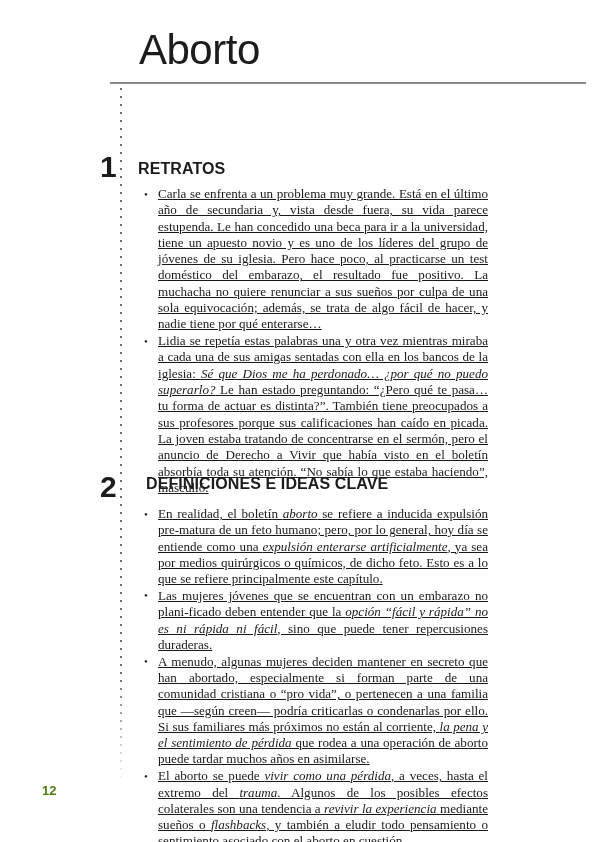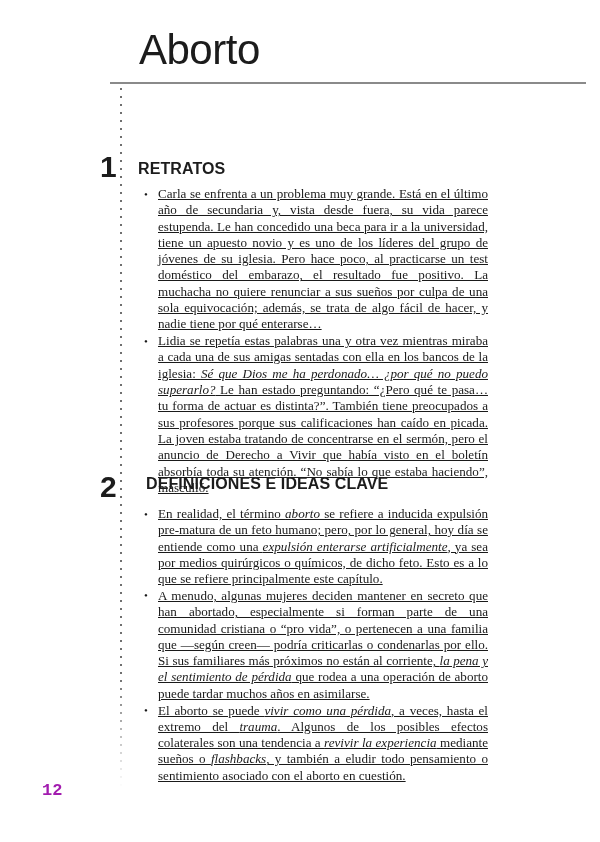--- a/index.html
+++ b/index.html
@@ -148,25 +148,25 @@
   #section-2 { top: 470px; }
   #section-2 .section-num { top: 2px; }
   #section-2 .section-head { top: 4px; margin-left: 8px; }
   #section-2 .bullets { top: 36px; }
 
   
   .folio {
     position: absolute;
     left: 42px;
     top: 783px;
-    font-family: Liberation Mono, monospace;
+    font-family: Liberation Sans, sans-serif;
     font-weight: 700;
-    font-size: 17px;
+    font-size: 13px;
     line-height: 16px;
-    color: #a21caf;
+    color: #4d7c0f;
   }
 </style>
 </head>
 <body>
 
 <div class="page">
 
   <div class="title-block">
     <h1 class="chapter-title">Aborto</h1>
   </div>
@@ -181,21 +181,22 @@
     <ul class="bullets">
         <li><span>Carla se enfrenta a un problema muy grande. Está en el último año de secundaria y, vista desde fuera, su vida parece estupenda. Le han concedido una beca para ir a la universidad, tiene un apuesto novio y es uno de los líderes del grupo de jóvenes de su iglesia. Pero hace poco, al practicarse un test doméstico del embarazo, el resultado fue positivo. La muchacha no quiere renunciar a sus sueños por culpa de una sola equivocación; además, se trata de algo fácil de hacer, y nadie tiene por qué enterarse…</span></li>
         <li><span>Lidia se repetía estas palabras una y otra vez mientras miraba a cada una de sus amigas sentadas con ella en los bancos de la iglesia: </span><em>Sé que Dios me ha perdonado… ¿por qué no puedo superarlo?</em><span> Le han estado preguntando: “¿Pero qué te pasa… tu forma de actuar es distinta?”. También tiene preocupados a sus profesores porque sus calificaciones han caído en picada. La joven estaba tratando de concentrarse en el sermón, pero el anuncio de Derecho a Vivir que había visto en el boletín absorbía toda su atención. “No sabía lo que estaba haciendo”, masculló.</span></li>
       </ul>
   </div>
 
   <div class="section" id="section-2">
     <div class="section-num">2</div>
     <div class="section-head">DEFINICIONES E IDEAS CLAVE</div>
     <ul class="bullets">
-        <li><span>En realidad, el término </span><em>aborto</em><span> se refiere a inducida expulsión pre-matura de un feto humano; pero, por lo general, hoy día se entiende como una </span><em>expulsión enterarse artificialmente</em><span>, ya sea por medios quirúrgicos o químicos, de dicho feto. Esto es a lo que se refiere principalmente este capítulo.</span></li>
+        <li><span>En realidad, el boletín </span><em>aborto</em><span> se refiere a inducida expulsión pre-matura de un feto humano; pero, por lo general, hoy día se entiende como una </span><em>expulsión enterarse artificialmente</em><span>, ya sea por medios quirúrgicos o químicos, de dicho feto. Esto es a lo que se refiere principalmente este capítulo.</span></li>
+        <li><span>Las mujeres jóvenes que se encuentran con un embarazo no plani-ficado deben entender que la </span><em>opción “fácil y rápida” no es ni rápida ni fácil</em><span>, sino que puede tener repercusiones duraderas.</span></li>
         <li><span>A menudo, algunas mujeres deciden mantener en secreto que han abortado, especialmente si forman parte de una comunidad cristiana o “pro vida”, o pertenecen a una familia que —según creen— podría criticarlas o condenarlas por ello. Si sus familiares más próximos no están al corriente, </span><em>la pena y el sentimiento de pérdida</em><span> que rodea a una operación de aborto puede tardar muchos años en asimilarse.</span></li>
         <li><span>El aborto se puede </span><em>vivir como una pérdida</em><span>, a veces, hasta el extremo del </span><em>trauma</em><span>. Algunos de los posibles efectos colaterales son una tendencia a </span><em>revivir la experiencia</em><span> mediante sueños o </span><em>flashbacks</em><span>, y también a eludir todo pensamiento o sentimiento asociado con el aborto en cuestión.</span></li>
       </ul>
   </div>
 
   <div class="folio">12</div>
 
 </div>
 
 </body></html>

